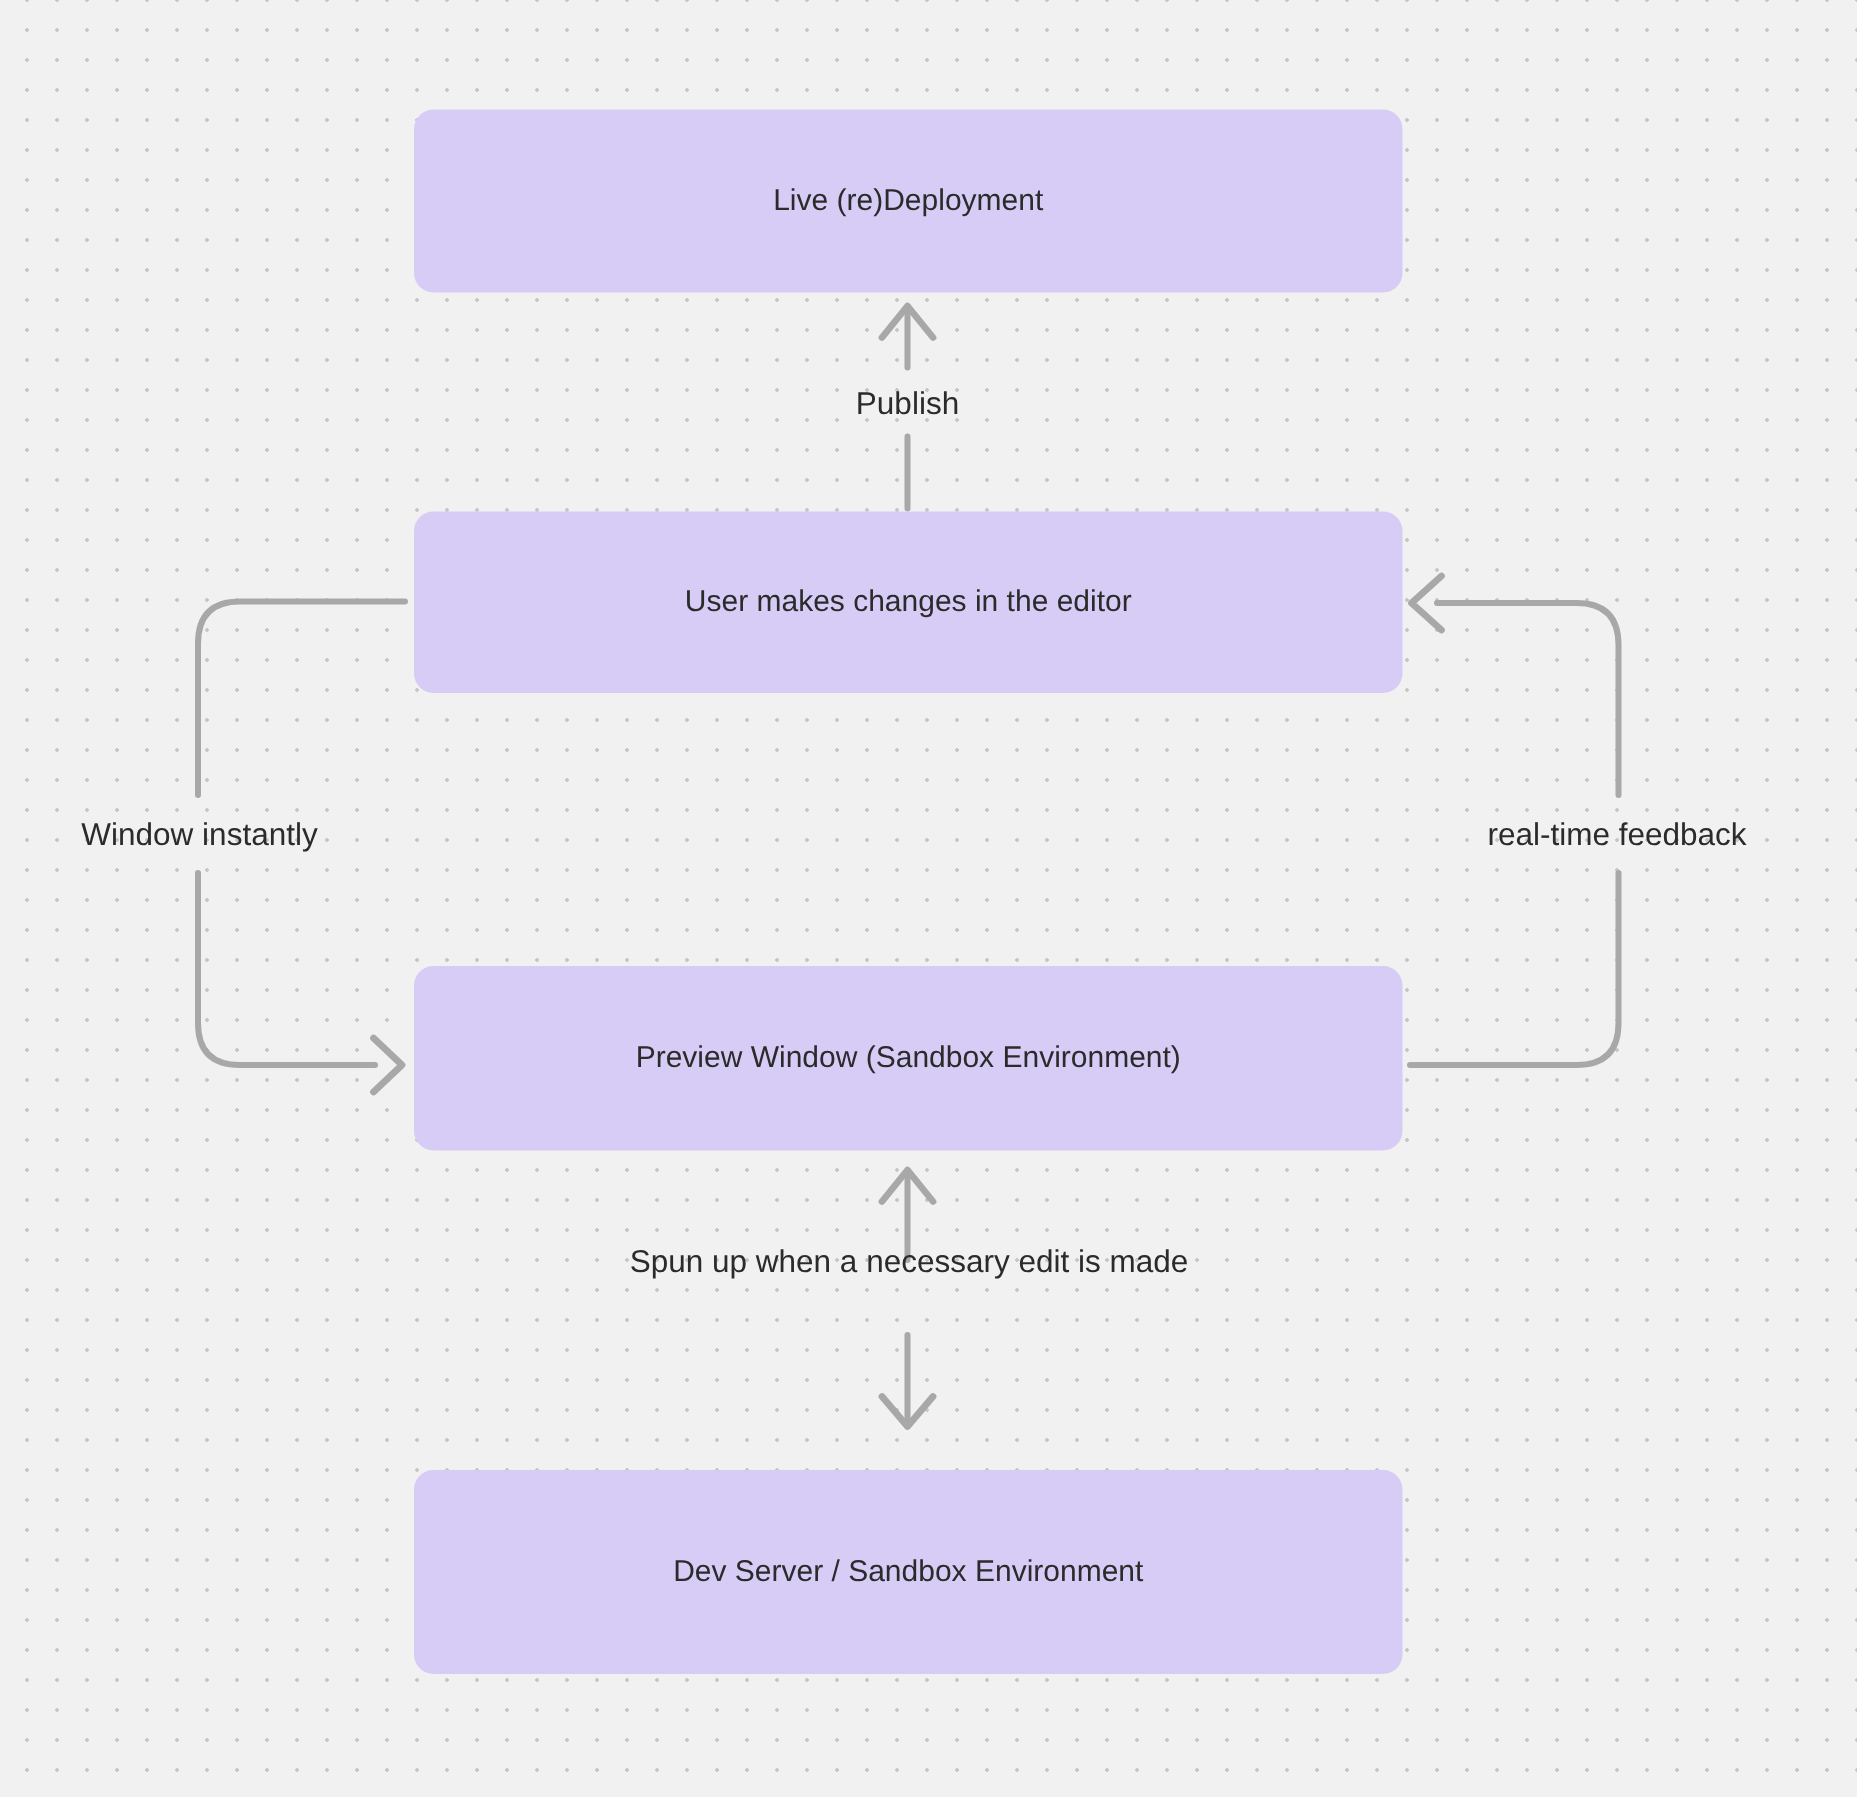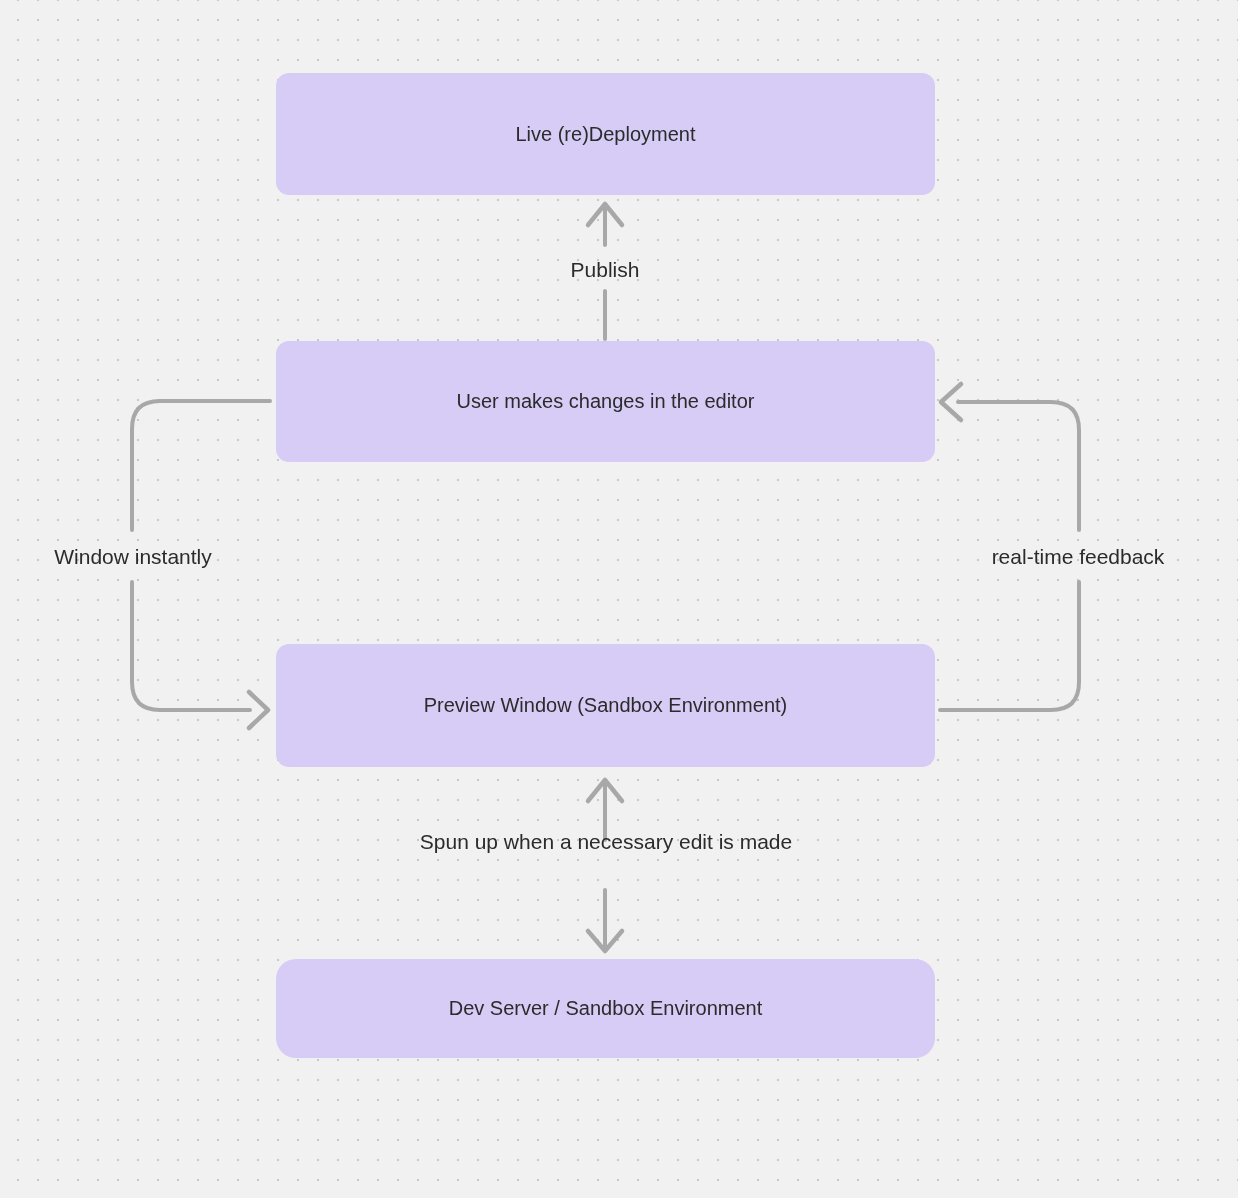--- a/index.html
+++ b/index.html
@@ -47,21 +47,21 @@
     display: flex;
     align-items: center;
     justify-content: center;
     font-size: 20px;
     color: var(--text, #2b2b2b);
     text-align: center;
   }
   #node-live    { top: 73px;  height: 122px; }
   #node-user    { top: 341px; height: 121px; }
   #node-preview { top: 644px; height: 123px; }
-  #node-dev     { top: 959px; height: 99px; border-radius: 20px; }
+  #node-dev     { top: 980px; height: 136px; }
   .edge-label {
     position: absolute;
     transform: translate(-50%, -50%);
     font-size: 21px;
     color: var(--text, #2b2b2b);
     white-space: nowrap;
   }
   #label-publish  { left: 605px;  top: 270px; }
   #label-updates  { left: 133px;  top: 557px; }
   #label-feedback { left: 1078px; top: 557px; }

